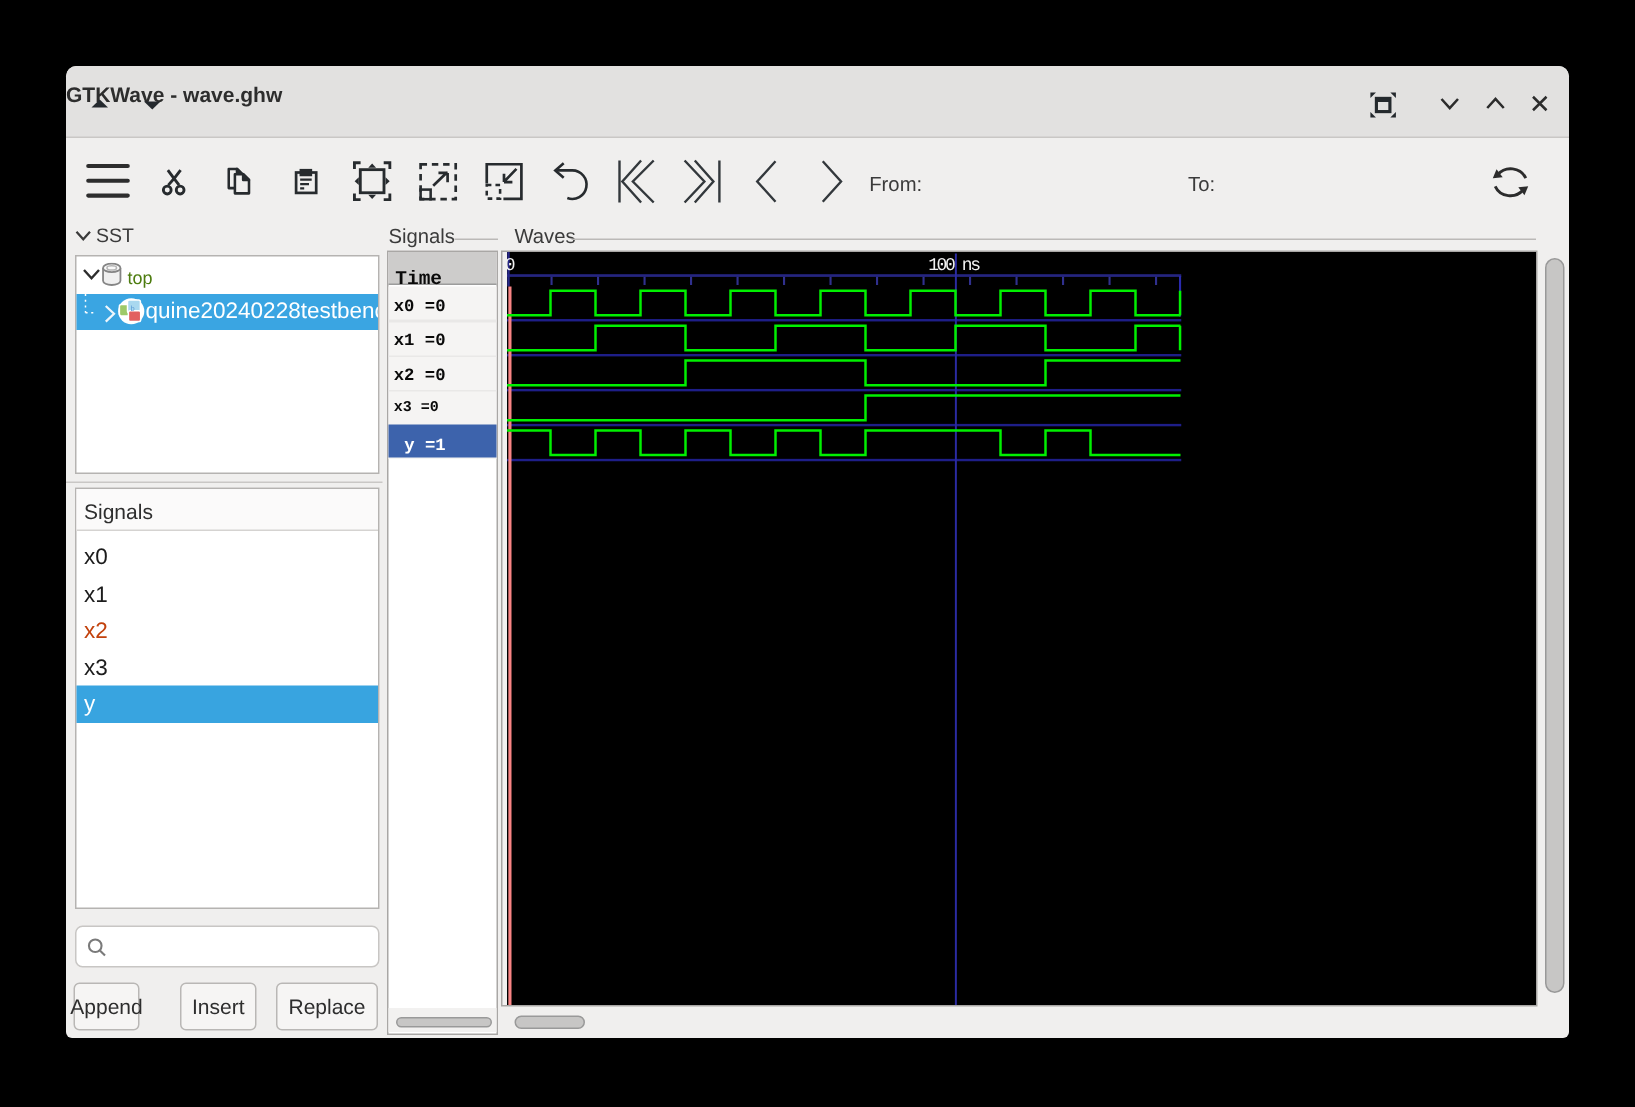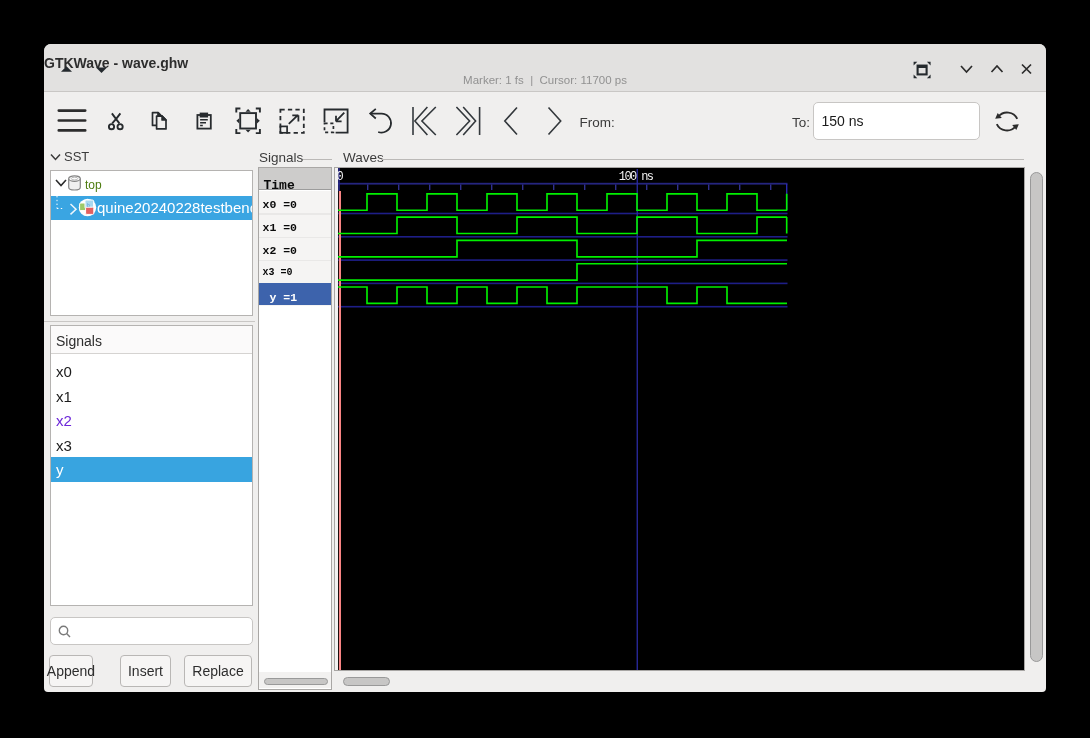--- a/index.html
+++ b/index.html
@@ -17,21 +17,20 @@
 .entry { background:#fff; border:1px solid #c8c6c4; border-radius:5px;
   font-size:14px; color:#1a1a1a; padding-left:8px; display:flex; align-items:center; }
 .btn { background:#f6f5f4; border:1px solid #b9b7b5; border-radius:4px;
   font-size:14px; color:#2e2e2e; display:flex; align-items:center; justify-content:center; }
 .mono { font-family:"Liberation Mono", monospace; }
 </style></head><body>
 
 <div id="win">
   <div id="titlebar" class="abs"></div>
   <div id="title" class="abs">GTKWave - wave.ghw</div>
-  <div id="subtitle" class="abs">Marker: 1 fs&nbsp;&nbsp;|&nbsp;&nbsp;Cursor: 11700 ps</div>
   <svg class="abs" style="left:12px;top:18px" width="110" height="14" viewBox="0 0 110 14">
     <path d="M 5 9.7 L 10.5 4.3 L 16 9.7 Z" fill="#24292e"></path>
     <path d="M 40 5.6 L 45.5 11 L 51 5.6 Z" fill="#24292e"></path>
   </svg>
   <svg class="abs" style="left:866px;top:14px" width="130" height="22" viewBox="0 0 130 22">
     <g stroke="#24292d" fill="none" stroke-width="2.1">
       <rect x="7.6" y="7.6" width="9.0" height="8.8"></rect>
       <rect x="7.6" y="7.4" width="9.0" height="2.6" fill="#24292d" stroke="none"></rect>
       <path d="M 3.6 3.7 H 7.3 L 3.6 7.4 Z M 20.6 3.7 H 16.9 L 20.6 7.4 Z M 3.6 20.3 V 16.6 L 7.3 20.3 Z M 20.6 20.3 V 16.6 L 16.9 20.3 Z" fill="#24292d" stroke="none"></path>
     </g>
@@ -87,21 +86,20 @@
       <path d="M 369 16 V 44"></path>
       <path d="M 383.4 16 L 370.9 30 L 383.4 44 M 391.8 16 L 377.9 30 L 391.8 44"></path>
       <path d="M 412.4 16 L 425.6 30 L 412.4 44 M 419.2 16 L 431.6 30 L 419.2 44"></path>
       <path d="M 435.6 16 V 44"></path>
       <path d="M 473 16.5 L 460.8 30 L 473 43.5"></path>
       <path d="M 504.5 16.5 L 516.7 30 L 504.5 43.5"></path>
     </g>
   </svg>
   <div class="abs lbl" style="left:535.5px;top:70.5px">From:</div>
   <div class="abs lbl" style="left:748px;top:70.5px">To:</div>
-  <div class="abs entry" style="left:768.5px;top:58px;width:167px;height:37.5px">150 ns</div>
   <svg class="abs" style="left:950px;top:65px" width="26" height="25" viewBox="0 0 26 25">
     <g stroke="#2c2c2c" fill="none" stroke-width="1.9">
       <path d="M 4.5 7.5 A 11 10.5 0 0 1 23.2 9.8"></path>
       <path d="M 21.5 17.5 A 11 10.5 0 0 1 2.8 15.2"></path>
     </g>
     <path d="M 1.2 9.8 L 7.8 9.1 L 3.7 3.9 Z" fill="#2c2c2c"></path>
     <path d="M 24.8 15.2 L 18.2 15.9 L 22.3 21.1 Z" fill="#2c2c2c"></path>
   </svg>
 
   <svg class="abs" style="left:4px;top:106px" width="16" height="14" viewBox="0 0 16 14">
@@ -131,21 +129,21 @@
     <text x="9" y="9" font-size="5" fill="#5b9bd5" font-family="Liberation Sans, sans-serif">b</text>
   </svg>
   <div class="abs" style="left:53px;top:154.5px;width:155px;font-size:15px;color:#fff;white-space:nowrap;overflow:hidden">quine20240228testbench</div>
 
   <div class="abs" style="left:0px;top:276.5px;width:211px;height:1px;background:#c9c7c5"></div>
   <div class="abs" style="left:6px;top:281px;width:203px;height:281px;background:#fff;border:1px solid #b5b3b1"></div>
   <div class="abs" style="left:7px;top:282px;width:201px;height:28px;background:#fbfafa;border-bottom:1px solid #d5d3d1"></div>
   <div class="abs lbl" style="left:12px;top:289px;color:#2e2e2e;font-size:14px">Signals</div>
   <div class="abs" style="left:12px;top:318.5px;font-size:15px;color:#1c1c1c">x0</div>
   <div class="abs" style="left:12px;top:343.5px;font-size:15px;color:#1c1c1c">x1</div>
-  <div class="abs" style="left:12px;top:368px;font-size:15px;color:#6d28d9">x2</div>
+  <div class="abs" style="left:12px;top:368px;font-size:15px;color:#c2410c">x2</div>
   <div class="abs" style="left:12px;top:392.5px;font-size:15px;color:#1c1c1c">x3</div>
   <div class="abs" style="left:7px;top:412.5px;width:201px;height:25px;background:#38a4e0"></div>
   <div class="abs" style="left:12px;top:417px;font-size:15px;color:#fff">y</div>
 
   <div class="abs entry" style="left:6px;top:572.5px;width:203px;height:28px"></div>
   <svg class="abs" style="left:13px;top:580px" width="16" height="16" viewBox="0 0 16 16">
     <circle cx="6.5" cy="6.5" r="4.2" stroke="#7a7a7a" fill="none" stroke-width="1.4"></circle>
     <path d="M 9.6 9.6 L 13 13" stroke="#7a7a7a" stroke-width="1.4"></path>
   </svg>
 

